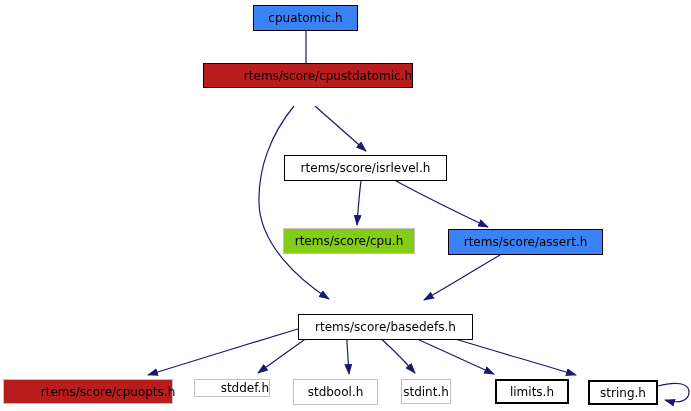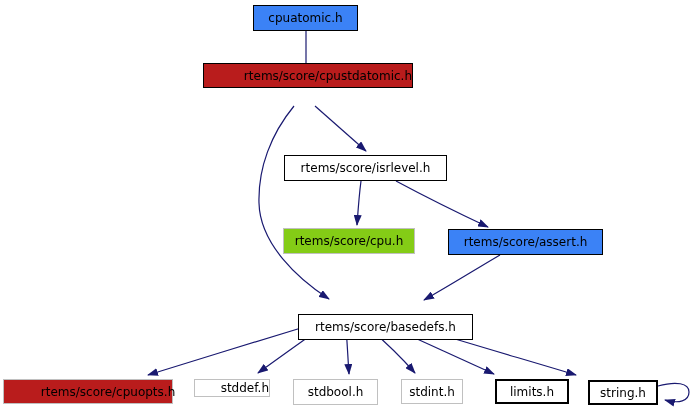--- a/index.html
+++ b/index.html
@@ -84,21 +84,21 @@
       </div>
       <div class="node" style="left: 3px; top: 379px; width: 170px; height: 25px; background: #b91c1c; border-color: rgb(192, 192, 192); border-width: 1px; padding-left: 40px;">
         <span>rtems/score/cpuopts.h</span>
       </div>
       <div class="node" style="left: 194px; top: 379px; width: 76px; height: 18px; background: rgb(255, 255, 255); border-color: rgb(192, 192, 192); border-width: 1px; justify-content: flex-end;">
         <span>stddef.h</span>
       </div>
       <div class="node" style="left: 293px; top: 379px; width: 85px; height: 26px; background: rgb(255, 255, 255); border-color: rgb(192, 192, 192); border-width: 1px;">
         <span>stdbool.h</span>
       </div>
-      <div class="node" style="left: 401px; top: 379px; width: 62px; height: 25px; background: rgb(255, 255, 255); border-color: rgb(192, 192, 192); border-width: 1px;">
+      <div class="node" style="left: 401px; top: 379px; width: 50px; height: 25px; background: rgb(255, 255, 255); border-color: rgb(192, 192, 192); border-width: 1px;">
         <span>stdint.h</span>
       </div>
       <div class="node" style="left: 495px; top: 379px; width: 74px; height: 25px; background: rgb(255, 255, 255); border-color: rgb(0, 0, 0); border-width: 2px; justify-content: center;">
         <span>limits.h</span>
       </div>
       <div class="node" style="left: 588px; top: 380px; width: 70px; height: 25px; background: rgb(255, 255, 255); border-color: rgb(0, 0, 0); border-width: 2px;">
         <span>string.h</span>
       </div>
     </div>
 </div>

